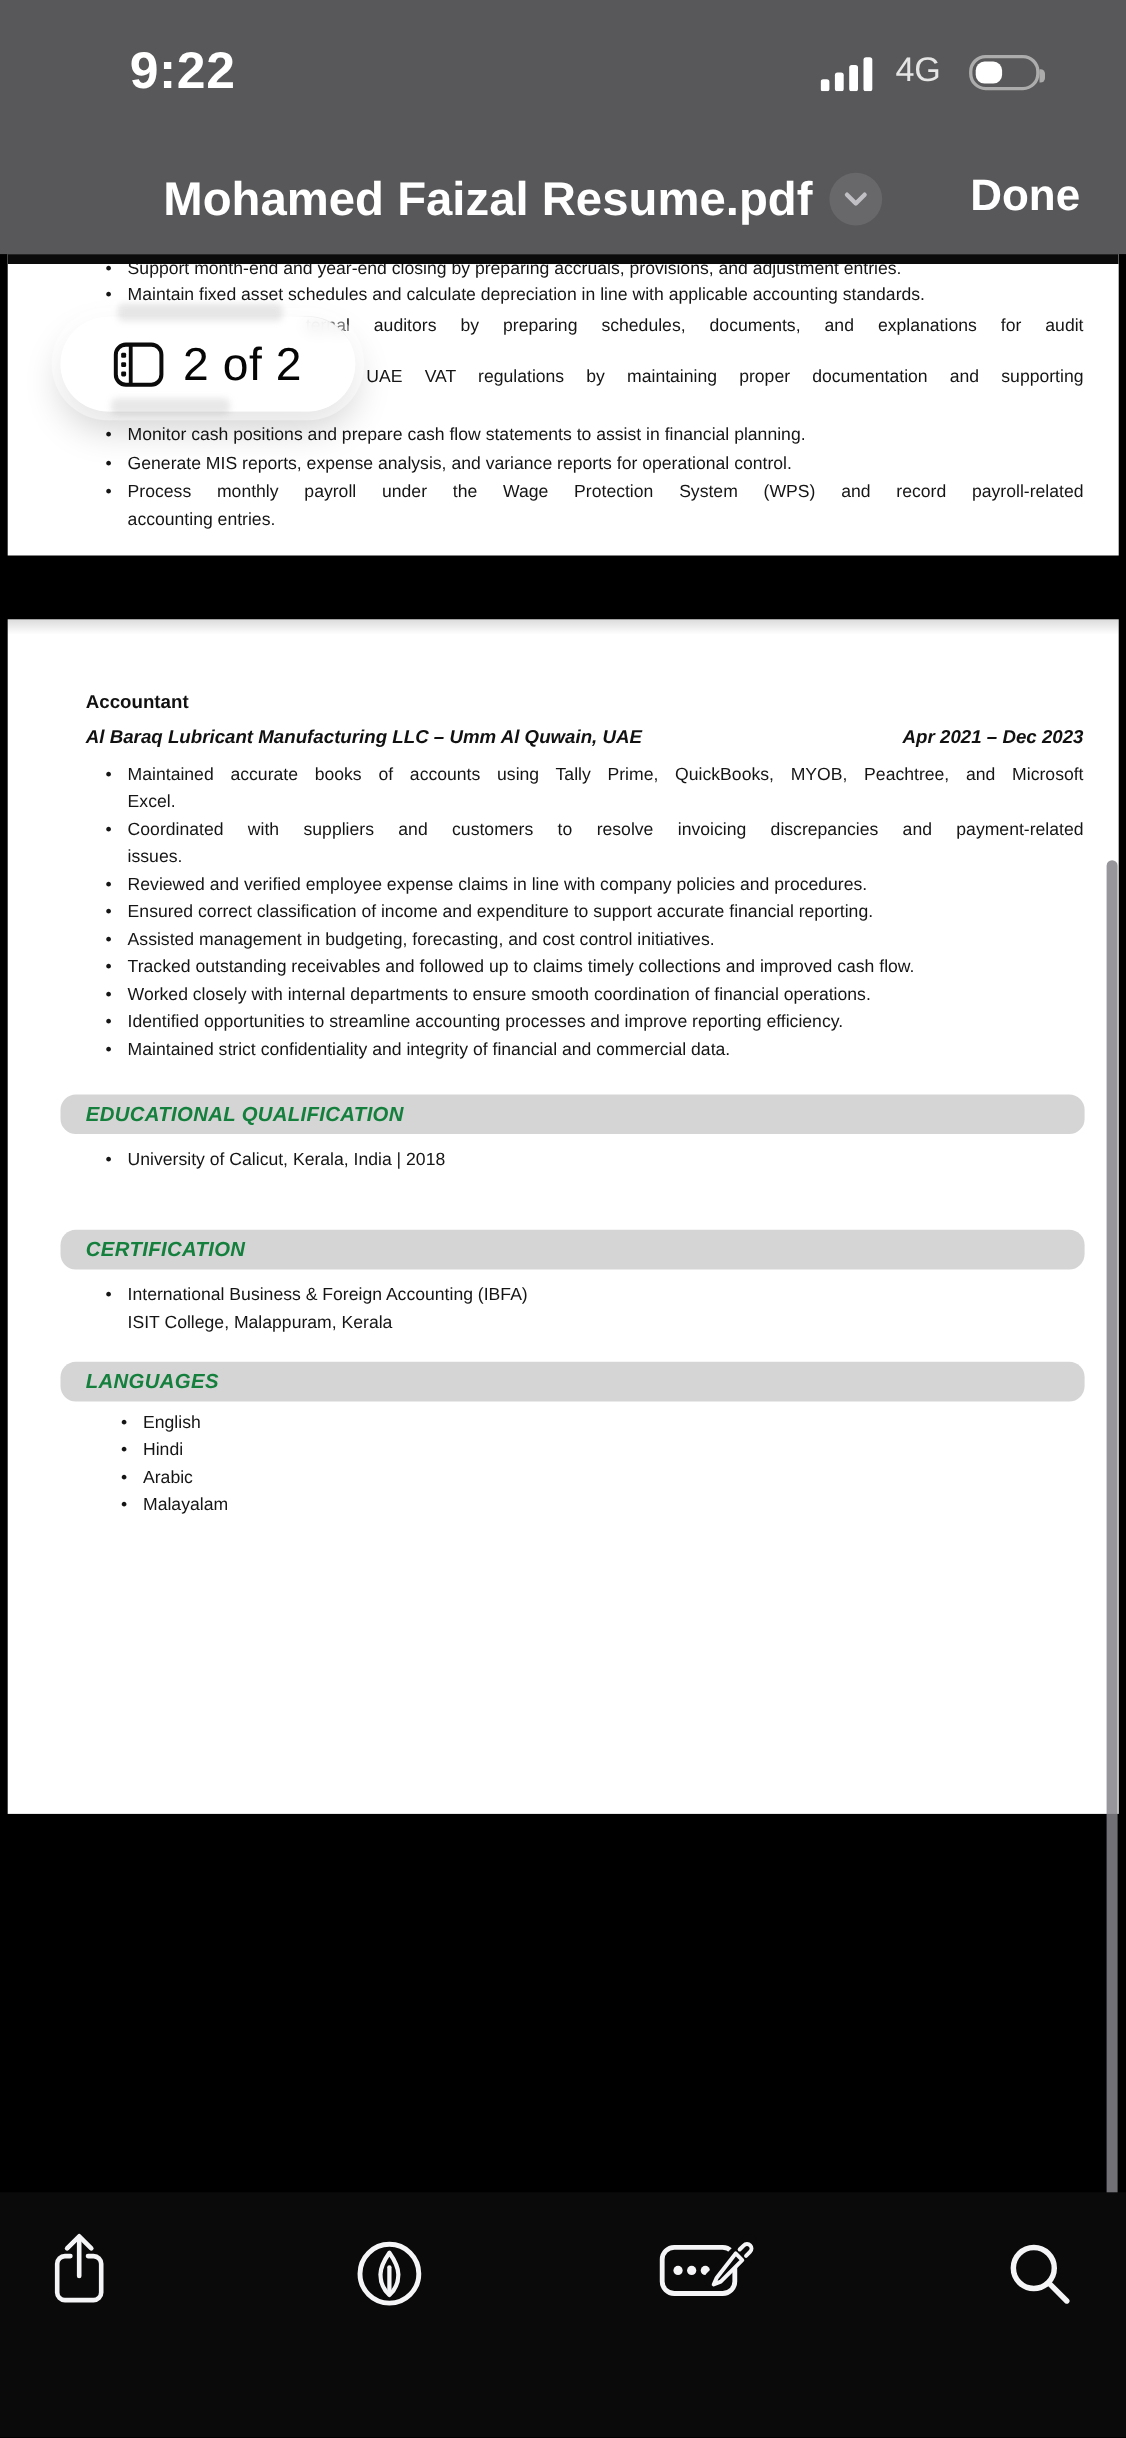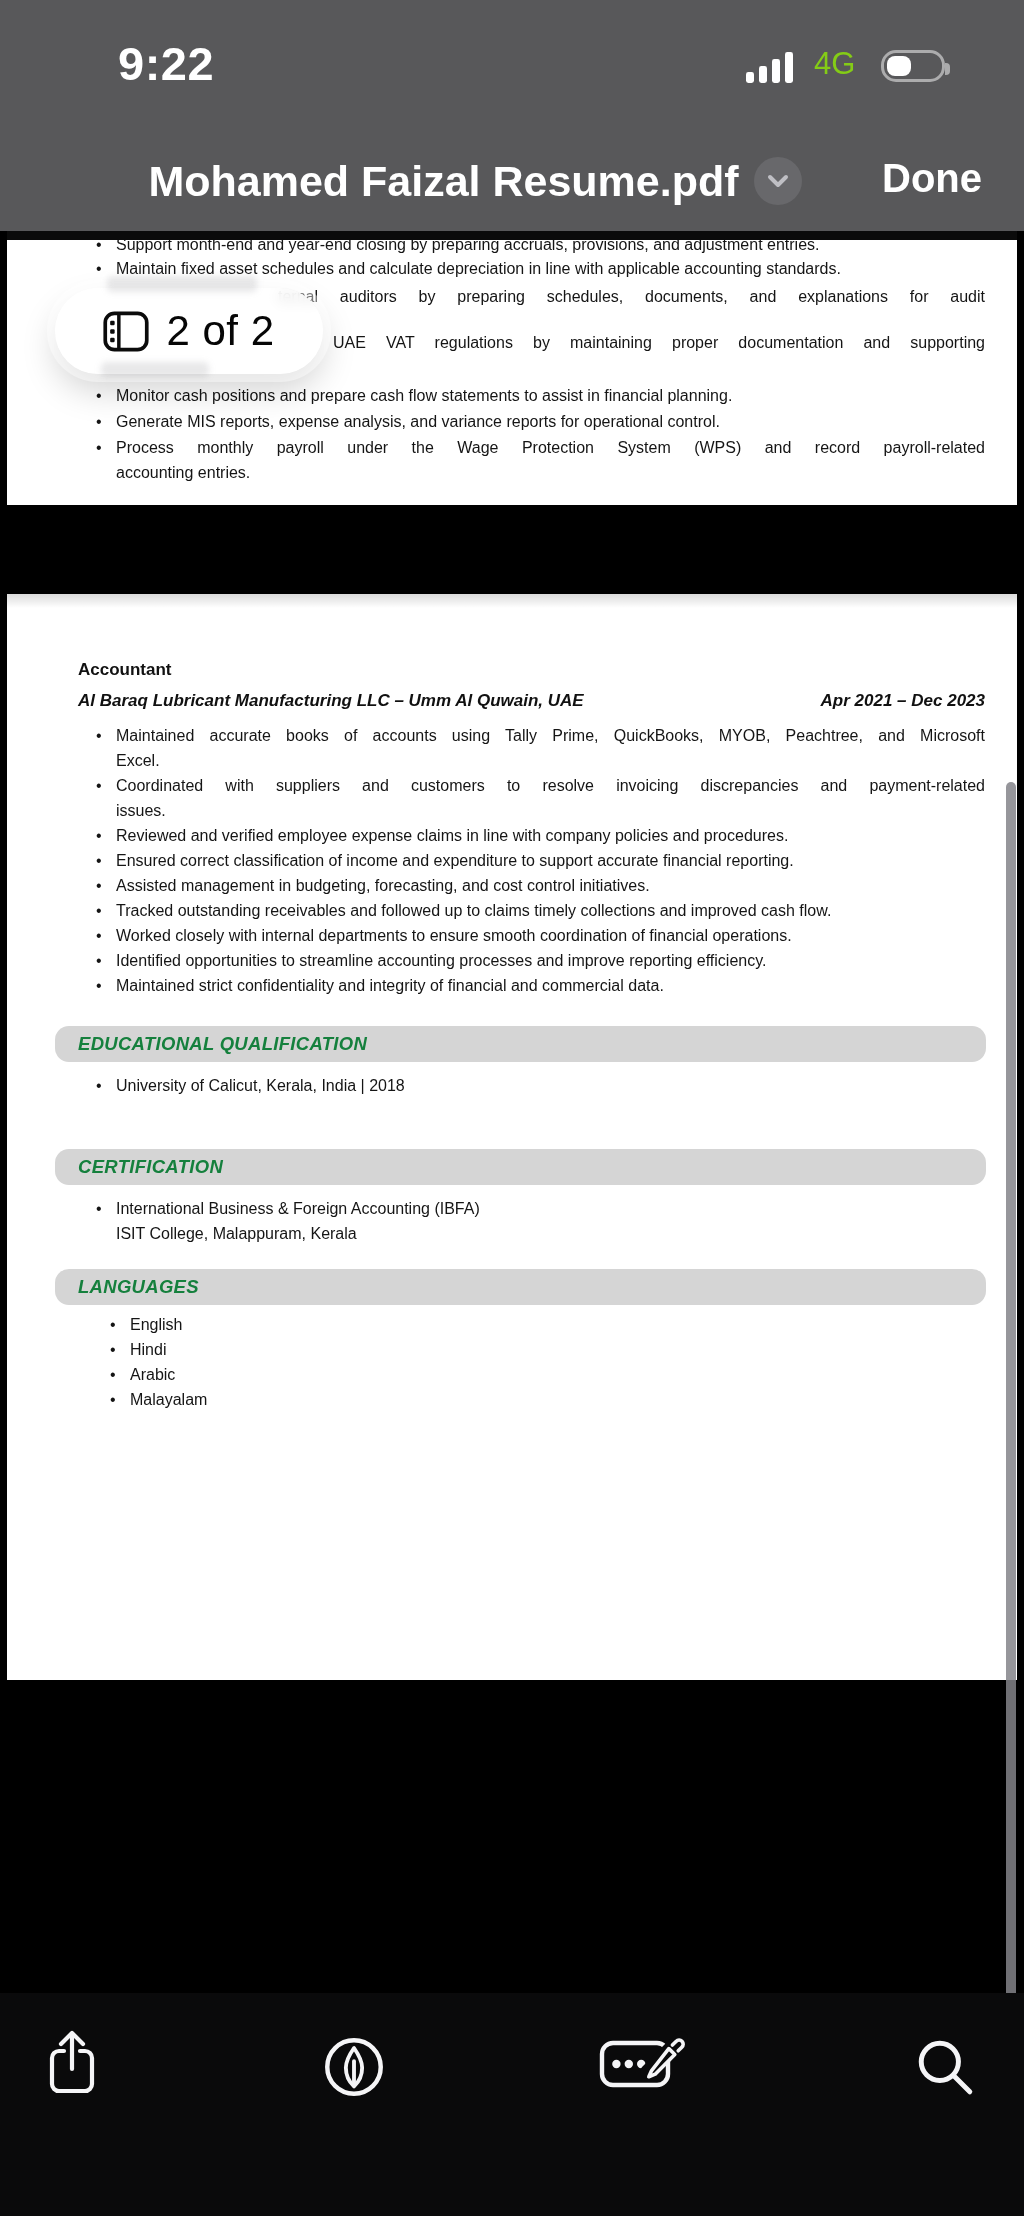--- a/index.html
+++ b/index.html
@@ -4,40 +4,40 @@
 <style>
   html,body{margin:0;padding:0;background:#000;}
   *{box-sizing:border-box;}
   .screen{position:relative;width:1024px;height:2216px;background:#000;overflow:hidden;
           font-family:"Liberation Sans","DejaVu Sans",sans-serif;}
 
   
   .header{position:absolute;left:0;top:0;width:1024px;height:231px;background:#58585a;z-index:40;}
   .time{position:absolute;left:118px;top:40px;font-size:47px;font-weight:600;color:#fff;letter-spacing:.5px;line-height:1;}
   .sig{position:absolute;left:746px;top:51px;}
-  .net{position:absolute;left:814px;top:48px;font-size:31px;color:#84cc16;line-height:1;font-weight:400;}
+  .net{position:absolute;left:814px;top:48px;font-size:31px;color:#e5e5e5;line-height:1;font-weight:400;}
   .battery{position:absolute;left:881px;top:50px;width:64px;height:32px;border:3px solid rgba(255,255,255,.5);border-radius:15px;}
   .battery .fill{position:absolute;left:3px;top:3px;width:24px;height:20px;background:#fff;border-radius:8px;}
   .battery .nub{position:absolute;right:-8px;top:10px;width:5px;height:12px;background:rgba(255,255,255,.5);border-radius:0 4px 4px 0;}
   .title-row{position:absolute;left:0;right:74px;top:150px;height:62px;display:flex;align-items:center;justify-content:center;gap:15px;}
   .doc-title{font-size:43px;font-weight:600;color:#fff;white-space:nowrap;line-height:1;}
   .chev-btn{width:48px;height:48px;border-radius:50%;background:#68686b;border:none;display:flex;align-items:center;justify-content:center;padding:0;cursor:pointer;}
   .done-btn{position:absolute;right:42px;top:158px;background:none;border:none;padding:0;font-size:40px;font-weight:600;color:#fff;font-family:inherit;cursor:pointer;line-height:1;}
 
   
   .page{position:absolute;left:7px;width:1010px;background:#fff;color:#151515;}
   .page1{top:231px;height:274px;overflow:hidden;}
   .p1-topbar{position:absolute;left:0;top:0;width:100%;height:9px;background:#0b0b0b;z-index:3;}
   .p1-line{position:absolute;left:109px;right:32px;font-size:16px;line-height:20px;}
   .k-bullet::before,.k-bullet-justify::before{content:"•";position:absolute;left:-20px;top:0;font-size:16px;}
   .k-bullet-justify,.k-frag{text-align:justify;text-align-last:justify;}
   .p1l-0{top:4px}.p1l-1{top:28px}.p1l-2{top:56px;left:271px}.p1l-3{top:102px;left:326px}
   .p1l-4{top:155px}.p1l-5{top:181px}.p1l-6{top:207px}.p1l-7{top:232px}
 
-  .page2{top:594px;height:1086px;padding-left:36px;}
+  .page2{top:563px;height:1086px;padding-left:36px;}
   .page2::before{content:"";position:absolute;left:0;top:0;width:100%;height:14px;
                  background:linear-gradient(rgba(0,0,0,.14),rgba(0,0,0,0));}
   .xp-title{position:absolute;left:71px;top:66px;font-size:17px;font-weight:700;color:#111;}
   .xp-company-row{position:absolute;left:71px;right:32px;top:97px;display:flex;justify-content:space-between;
                   font-size:17px;font-weight:700;font-style:italic;color:#111;}
   .xp-bullets{position:absolute;left:109px;right:32px;top:129px;}
   .tl{line-height:25px;font-size:16px;}
   .xl .tl:not(:last-child){text-align:justify;text-align-last:justify;}
   .bullet{position:relative;}
   .bullet::before{content:"•";position:absolute;left:-20px;top:0;font-size:16px;line-height:25px;}

